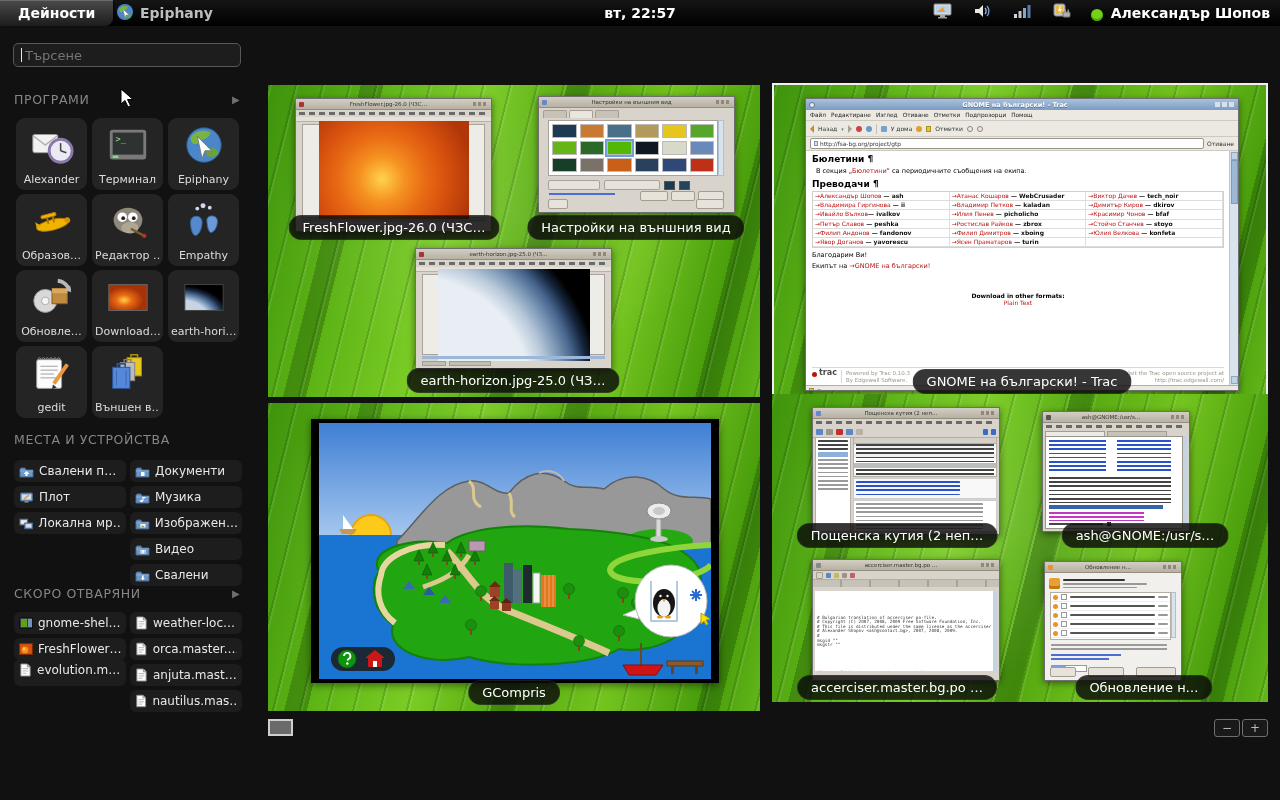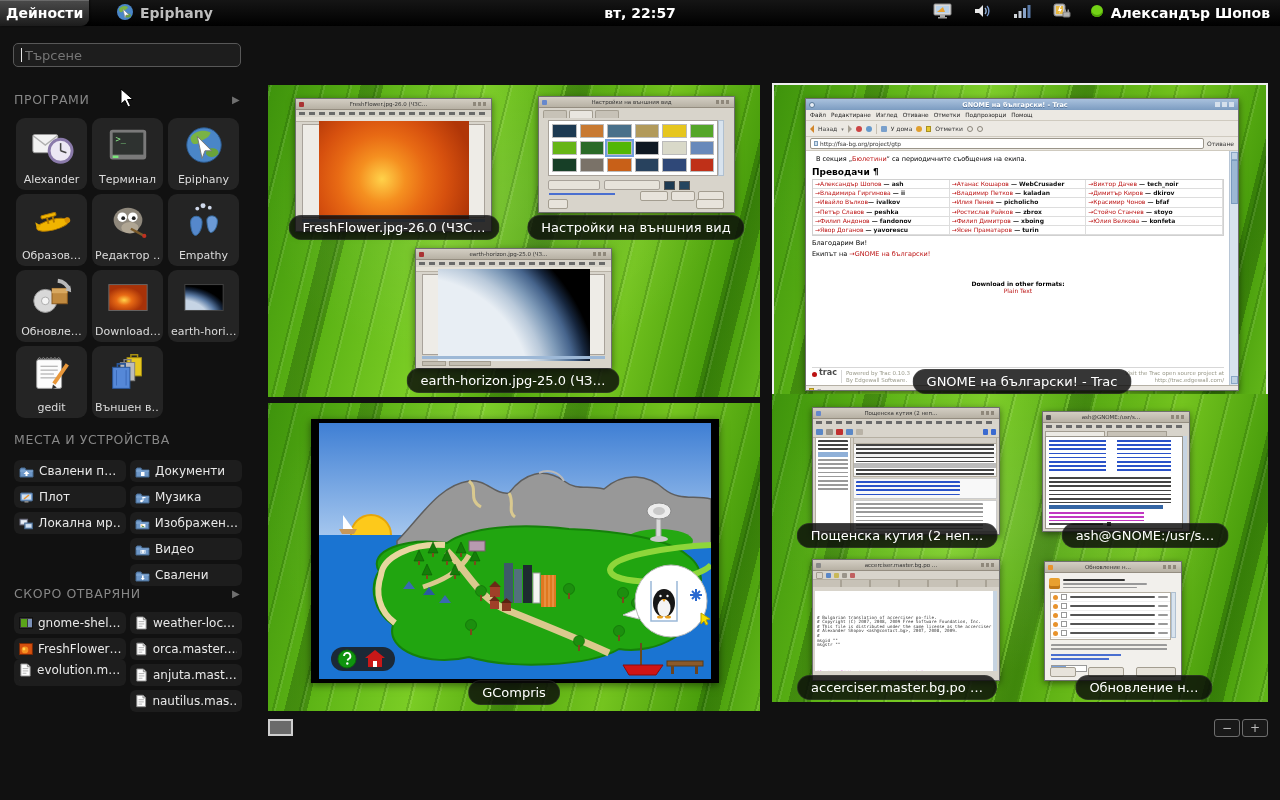--- a/index.html
+++ b/index.html
@@ -1,28 +1,28 @@
 <!DOCTYPE html>
 <html><head>
 <meta charset="utf-8">
 <style>
   html,body{margin:0;padding:0}
   body{width:1280px;height:800px;background:#111;overflow:hidden;position:relative;
        font-family:"DejaVu Sans","Liberation Sans",sans-serif;color:#fff}
   
   .topbar{position:absolute;left:0;top:0;width:1280px;height:26px;background:linear-gradient(#151515,#000);z-index:60}
-  .activities{position:absolute;left:0;top:0;height:26px;padding:0 6px;display:flex;align-items:center;
+  .activities{position:absolute;left:0;top:0;height:26px;padding:0 18px;display:flex;align-items:center;
       font-weight:bold;font-size:14px;color:#fff;background:linear-gradient(#4b4b4b,#1c1c1c);
       border-radius:0 0 8px 0;box-shadow:inset 0 1px rgba(255,255,255,.18),1px 0 2px rgba(0,0,0,.6);cursor:pointer}
   .appmenu{position:absolute;left:116px;top:0;height:26px;display:flex;align-items:center;gap:6px;
       font-weight:bold;font-size:14px;color:#bdbdbd}
   .clock{position:absolute;left:50%;transform:translateX(-50%);top:0;height:26px;display:flex;align-items:center;
       font-weight:bold;font-size:14px;color:#fff}
   .status{position:absolute;right:10px;top:0;height:26px;display:flex;align-items:center;gap:20px}
-  .uname{display:flex;align-items:flex-start;gap:8px;font-weight:bold;font-size:14px}
+  .uname{display:flex;align-items:flex-end;gap:8px;font-weight:bold;font-size:14px}
   .dot-presence{width:12px;height:12px;border-radius:50%;background:#73d216;box-shadow:inset 0 -2px #4ea105}
   
   .search{position:absolute;left:13px;top:43px;width:228px;height:24px;background:#1d1d1d;border:1px solid #585858;
       border-radius:5px;display:flex;align-items:center;padding:0 7px;box-sizing:border-box}
   .caret{width:1px;height:14px;background:#e8e8e8;margin-right:1px}
   .search input{background:transparent;border:none;outline:none;color:#ec4899;font-size:13px;width:100%;
       font-family:"DejaVu Sans",sans-serif}
   .sec-h{position:absolute;font-size:12.5px;letter-spacing:.6px;color:#878787}
   .sec-arrow{position:absolute;color:#707070;font-size:10px}
   .tile{position:absolute;width:71px;height:72px;background:#242424;border-radius:9px;cursor:pointer}
@@ -656,20 +656,21 @@
       <span class="c-mag"></span>
     </div>
     <div class="trac-url">
       <span class="url-in">
         <span class="url-pg"></span>
         <span>http://fsa-bg.org/project/gtp</span>
       </span>
       <span class="go">Отиване</span>
     </div>
     <div class="trac-body">
+      <h1>Бюлетини ¶</h1>
       <div class="tpara">
         <span>В секция „</span><span class="red">Бюлетини</span><span>“ са периодичните съобщения на екипа.</span>
       </div>
       <h2>Преводачи ¶</h2>
       <div class="ttable">
 
       <div class="tcell"><span class="tname">→Александър Шопов</span><span class="tnick"> — ash</span></div>
           <div class="tcell"><span class="tname">→Атанас Кошаров</span><span class="tnick"> — WebCrusader</span></div>
           <div class="tcell"><span class="tname">→Виктор Дачев</span><span class="tnick"> — tech_noir</span></div>
           <div class="tcell"><span class="tname">→Владимира Гиргинова</span><span class="tnick"> — ii</span></div>

